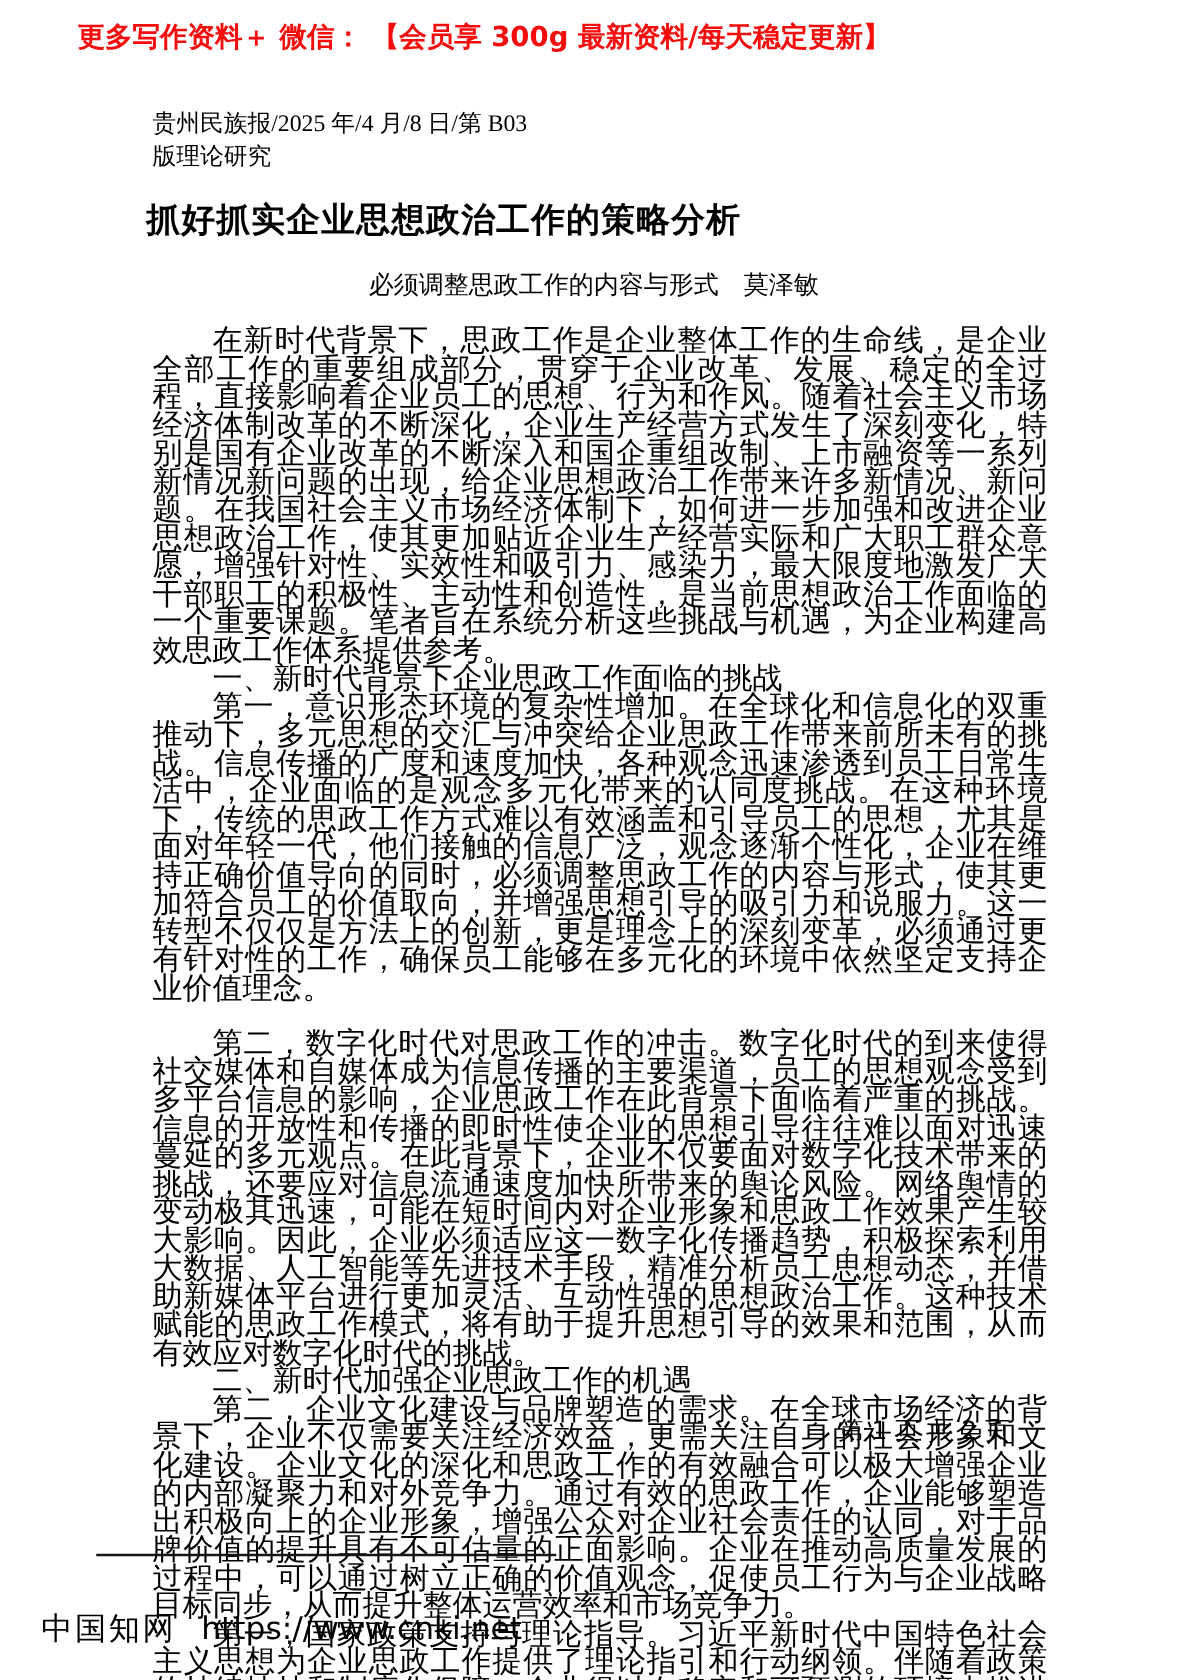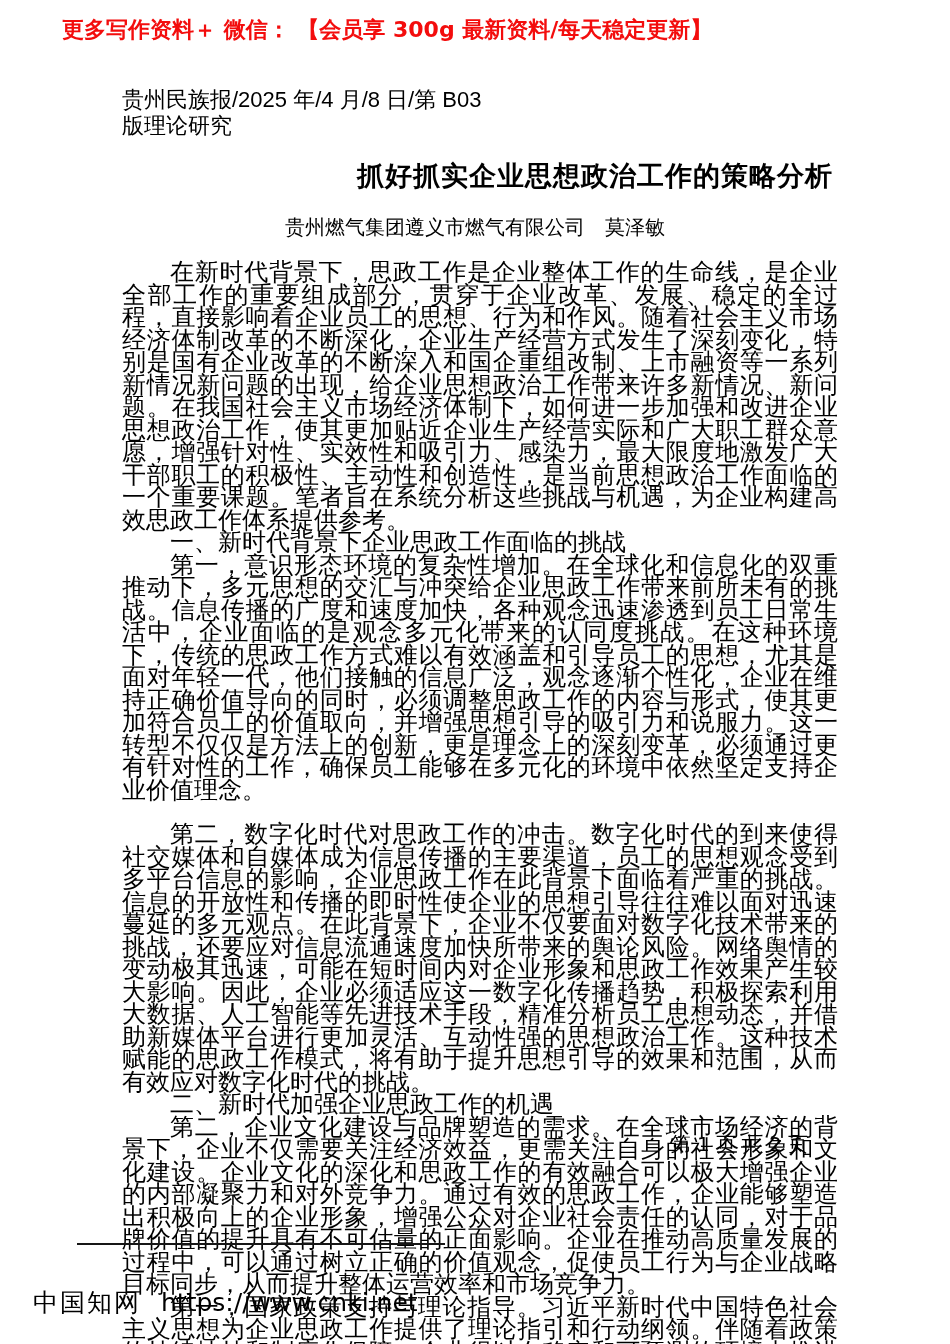--- a/index.html
+++ b/index.html
@@ -18,31 +18,31 @@
     top: 15px;
     font-size: 22px;
     font-weight: bold;
     color: #f30d0d;
     white-space: nowrap;
   }
   .source {
     position: absolute;
     left: 122px;
     top: 87px;
-    font-family: Liberation Sans, sans-serif;
-    font-size: 22px;
+    font-family: Liberation Serif, serif;
+    font-size: 19px;
     line-height: 26px;
   }
   .title {
     position: absolute;
     left: 117px;
     width: 716px;
     top: 158px;
     margin: 0;
-    text-align: right;
+    text-align: left;
     font-size: 27px;
     font-weight: bold;
     letter-spacing: 1px;
   }
   .author {
     position: absolute;
     left: 117px;
     width: 716px;
     top: 214px;
     text-align: center;
@@ -98,21 +98,21 @@
 
   <div class="banner">更多写作资料＋ 微信： 【会员享 300g 最新资料/每天稳定更新】</div>
 
   <div class="source">
     <div>贵州民族报/2025 年/4 月/8 日/第 B03</div>
     <div>版理论研究</div>
   </div>
 
   <h1 class="title">抓好抓实企业思想政治工作的策略分析</h1>
 
-  <div class="author">贵州燃气集团遵义市燃气有限公司　莫泽敏</div>
+  <div class="author">必须调整思政工作的内容与形式　莫泽敏</div>
 
   <div class="body-text">
     <p>在新时代背景下，思政工作是企业整体工作的生命线，是企业全部工作的重要组成部分，贯穿于企业改革、发展、稳定的全过程，直接影响着企业员工的思想、行为和作风。随着社会主义市场经济体制改革的不断深化，企业生产经营方式发生了深刻变化，特别是国有企业改革的不断深入和国企重组改制、上市融资等一系列新情况新问题的出现，给企业思想政治工作带来许多新情况、新问题。在我国社会主义市场经济体制下，如何进一步加强和改进企业思想政治工作，使其更加贴近企业生产经营实际和广大职工群众意愿，增强针对性、实效性和吸引力、感染力，最大限度地激发广大干部职工的积极性、主动性和创造性，是当前思想政治工作面临的一个重要课题。笔者旨在系统分析这些挑战与机遇，为企业构建高效思政工作体系提供参考。</p>
     <p>一、新时代背景下企业思政工作面临的挑战</p>
     <p>第一，意识形态环境的复杂性增加。在全球化和信息化的双重推动下，多元思想的交汇与冲突给企业思政工作带来前所未有的挑战。信息传播的广度和速度加快，各种观念迅速渗透到员工日常生活中，企业面临的是观念多元化带来的认同度挑战。在这种环境下，传统的思政工作方式难以有效涵盖和引导员工的思想，尤其是面对年轻一代，他们接触的信息广泛，观念逐渐个性化，企业在维持正确价值导向的同时，必须调整思政工作的内容与形式，使其更加符合员工的价值取向，并增强思想引导的吸引力和说服力。这一转型不仅仅是方法上的创新，更是理念上的深刻变革，必须通过更有针对性的工作，确保员工能够在多元化的环境中依然坚定支持企业价值理念。</p>
     <p class="spacer"></p>
     <p>第二，数字化时代对思政工作的冲击。数字化时代的到来使得社交媒体和自媒体成为信息传播的主要渠道，员工的思想观念受到多平台信息的影响，企业思政工作在此背景下面临着严重的挑战。信息的开放性和传播的即时性使企业的思想引导往往难以面对迅速蔓延的多元观点。在此背景下，企业不仅要面对数字化技术带来的挑战，还要应对信息流通速度加快所带来的舆论风险。网络舆情的变动极其迅速，可能在短时间内对企业形象和思政工作效果产生较大影响。因此，企业必须适应这一数字化传播趋势，积极探索利用大数据、人工智能等先进技术手段，精准分析员工思想动态，并借助新媒体平台进行更加灵活、互动性强的思想政治工作。这种技术赋能的思政工作模式，将有助于提升思想引导的效果和范围，从而有效应对数字化时代的挑战。</p>
     <p>二、新时代加强企业思政工作的机遇</p>
     <p>第二，企业文化建设与品牌塑造的需求。在全球市场经济的背景下，企业不仅需要关注经济效益，更需关注自身的社会形象和文化建设。企业文化的深化和思政工作的有效融合可以极大增强企业的内部凝聚力和对外竞争力。通过有效的思政工作，企业能够塑造出积极向上的企业形象，增强公众对企业社会责任的认同，对于品牌价值的提升具有不可估量的正面影响。企业在推动高质量发展的过程中，可以通过树立正确的价值观念，促使员工行为与企业战略目标同步，从而提升整体运营效率和市场竞争力。</p>
     <p>第一，国家政策支持与理论指导。习近平新时代中国特色社会主义思想为企业思政工作提供了理论指引和行动纲领。伴随着政策的持续扶持和制度化保障，企业得以在稳定和可预测的环境中推进思政工作，从而保证企业思政工作的连续性和有效性。例如，国家相关政策明确提出加强企业党建工作，为企业创建了有利的外部环境，使企业能够在政策引导下更好地构建和谐劳动关系，优化企业管理。</p>

